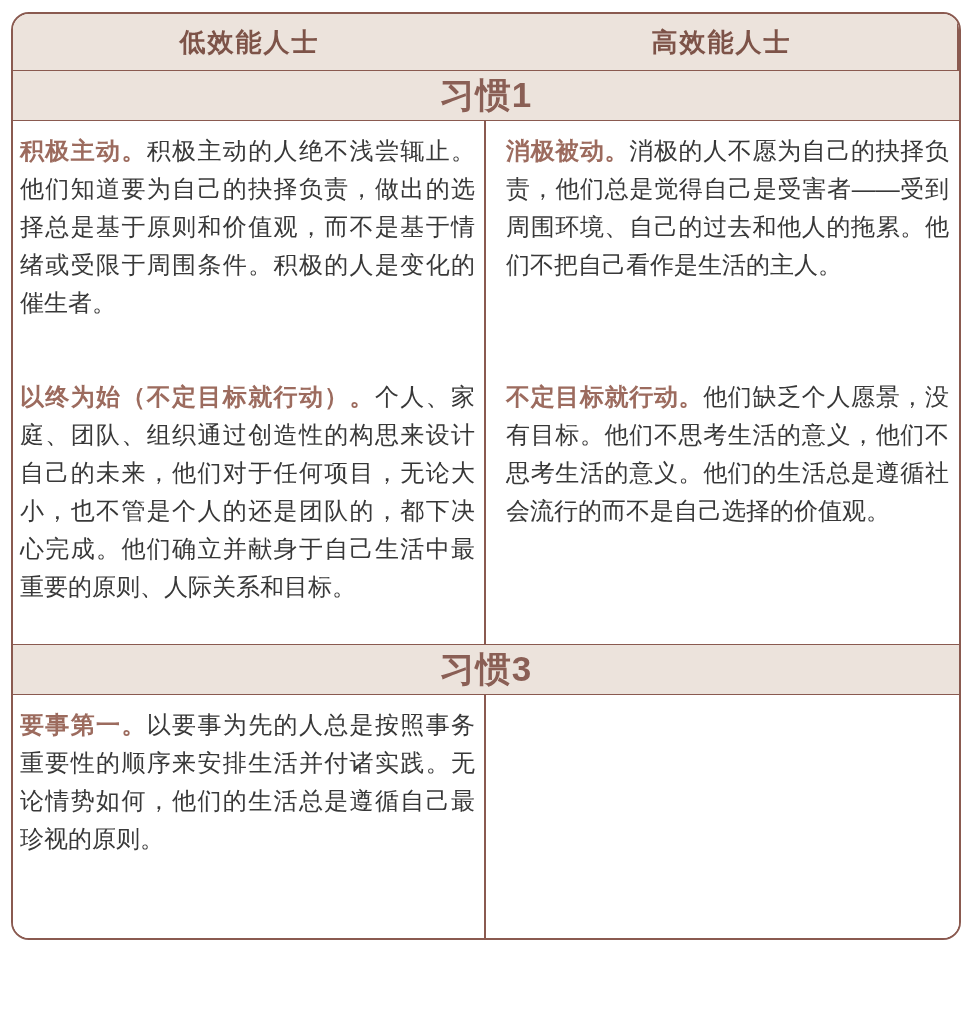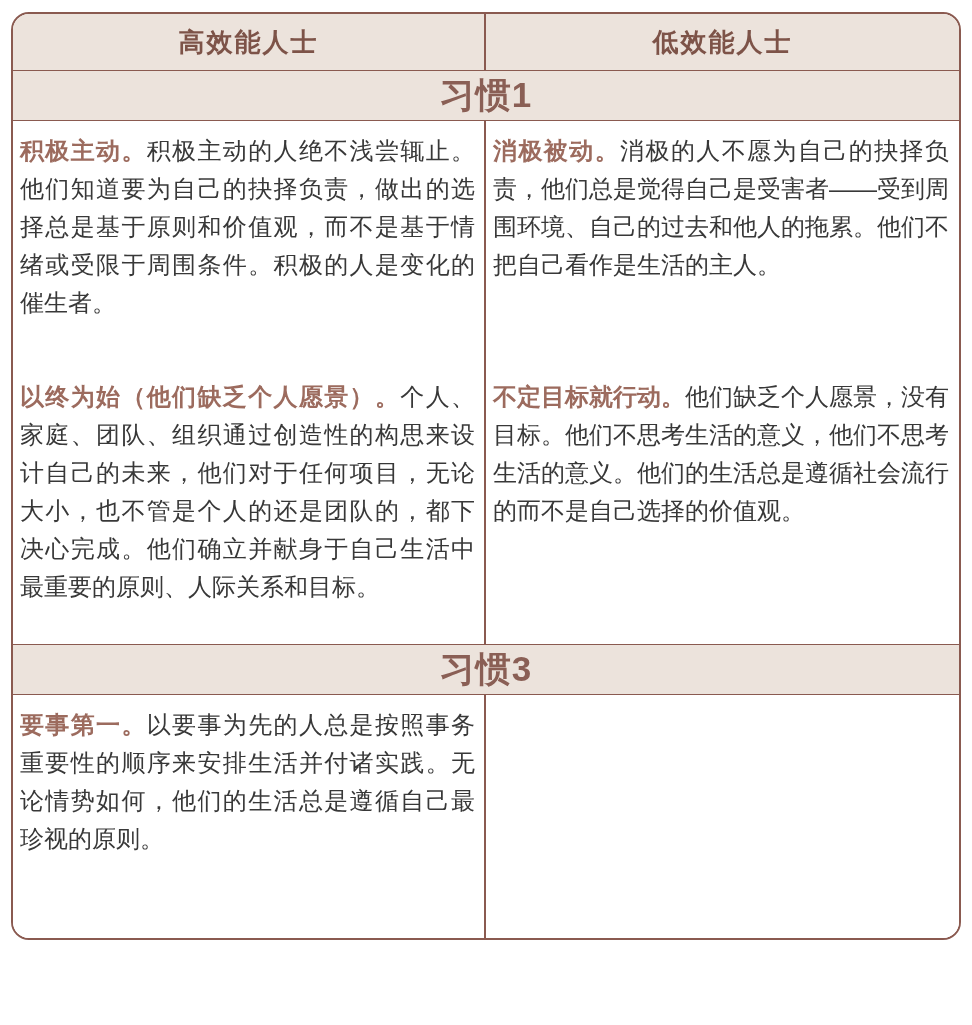--- a/index.html
+++ b/index.html
@@ -61,60 +61,60 @@
     background: #ffffff;
   }
   .content-row.row-1 { min-height: 246px; }
   .content-row.row-2 { min-height: 277px; }
   .content-row.row-3 { min-height: 243px; }
   .cell {
     box-sizing: border-box;
     padding: 11px 9px 12px 7px;
   }
   .cell.left { border-right: 2px solid #8a5a50; }
-  .cell.right { padding-right: 10px; }
+  .cell.right { padding-right: 10px; margin-left: 13px; }
   .cell p {
     margin: 0;
     font-size: 24px;
     line-height: 38px;
     color: #383838;
     text-align: justify;
     text-align-last: left;
   }
   .lead {
     color: #9c6b5e;
     font-weight: bold;
   }
 </style>
 </head>
 <body>
 
 <div class="page">
   <div class="habit-table">
 
     <div class="header-row">
+      <div class="header-cell">低效能人士</div>
       <div class="header-cell left">高效能人士</div>
-      <div class="header-cell">低效能人士</div>
     </div>
 
     <div class="band">习惯1</div>
 
     <div class="content-row row-1">
       <div class="cell left">
         <p><span class="lead">积极主动。</span><span>积极主动的人绝不浅尝辄止。他们知道要为自己的抉择负责，做出的选择总是基于原则和价值观，而不是基于情绪或受限于周围条件。积极的人是变化的催生者。</span></p>
       </div>
       <div class="cell right">
         <p><span class="lead">消极被动。</span><span>消极的人不愿为自己的抉择负责，他们总是觉得自己是受害者——受到周围环境、自己的过去和他人的拖累。他们不把自己看作是生活的主人。</span></p>
       </div>
     </div>
 
 
     <div class="content-row row-2">
       <div class="cell left">
-        <p><span class="lead">以终为始（他们缺乏个人愿景）。</span><span>个人、家庭、团队、组织通过创造性的构思来设计自己的未来，他们对于任何项目，无论大小，也不管是个人的还是团队的，都下决心完成。他们确立并献身于自己生活中最重要的原则、人际关系和目标。</span></p>
+        <p><span class="lead">以终为始（不定目标就行动）。</span><span>个人、家庭、团队、组织通过创造性的构思来设计自己的未来，他们对于任何项目，无论大小，也不管是个人的还是团队的，都下决心完成。他们确立并献身于自己生活中最重要的原则、人际关系和目标。</span></p>
       </div>
       <div class="cell right">
         <p><span class="lead">不定目标就行动。</span><span>他们缺乏个人愿景，没有目标。他们不思考生活的意义，他们不思考生活的意义。他们的生活总是遵循社会流行的而不是自己选择的价值观。</span></p>
       </div>
     </div>
 
     <div class="band">习惯3</div>
 
     <div class="content-row row-3">
       <div class="cell left">

